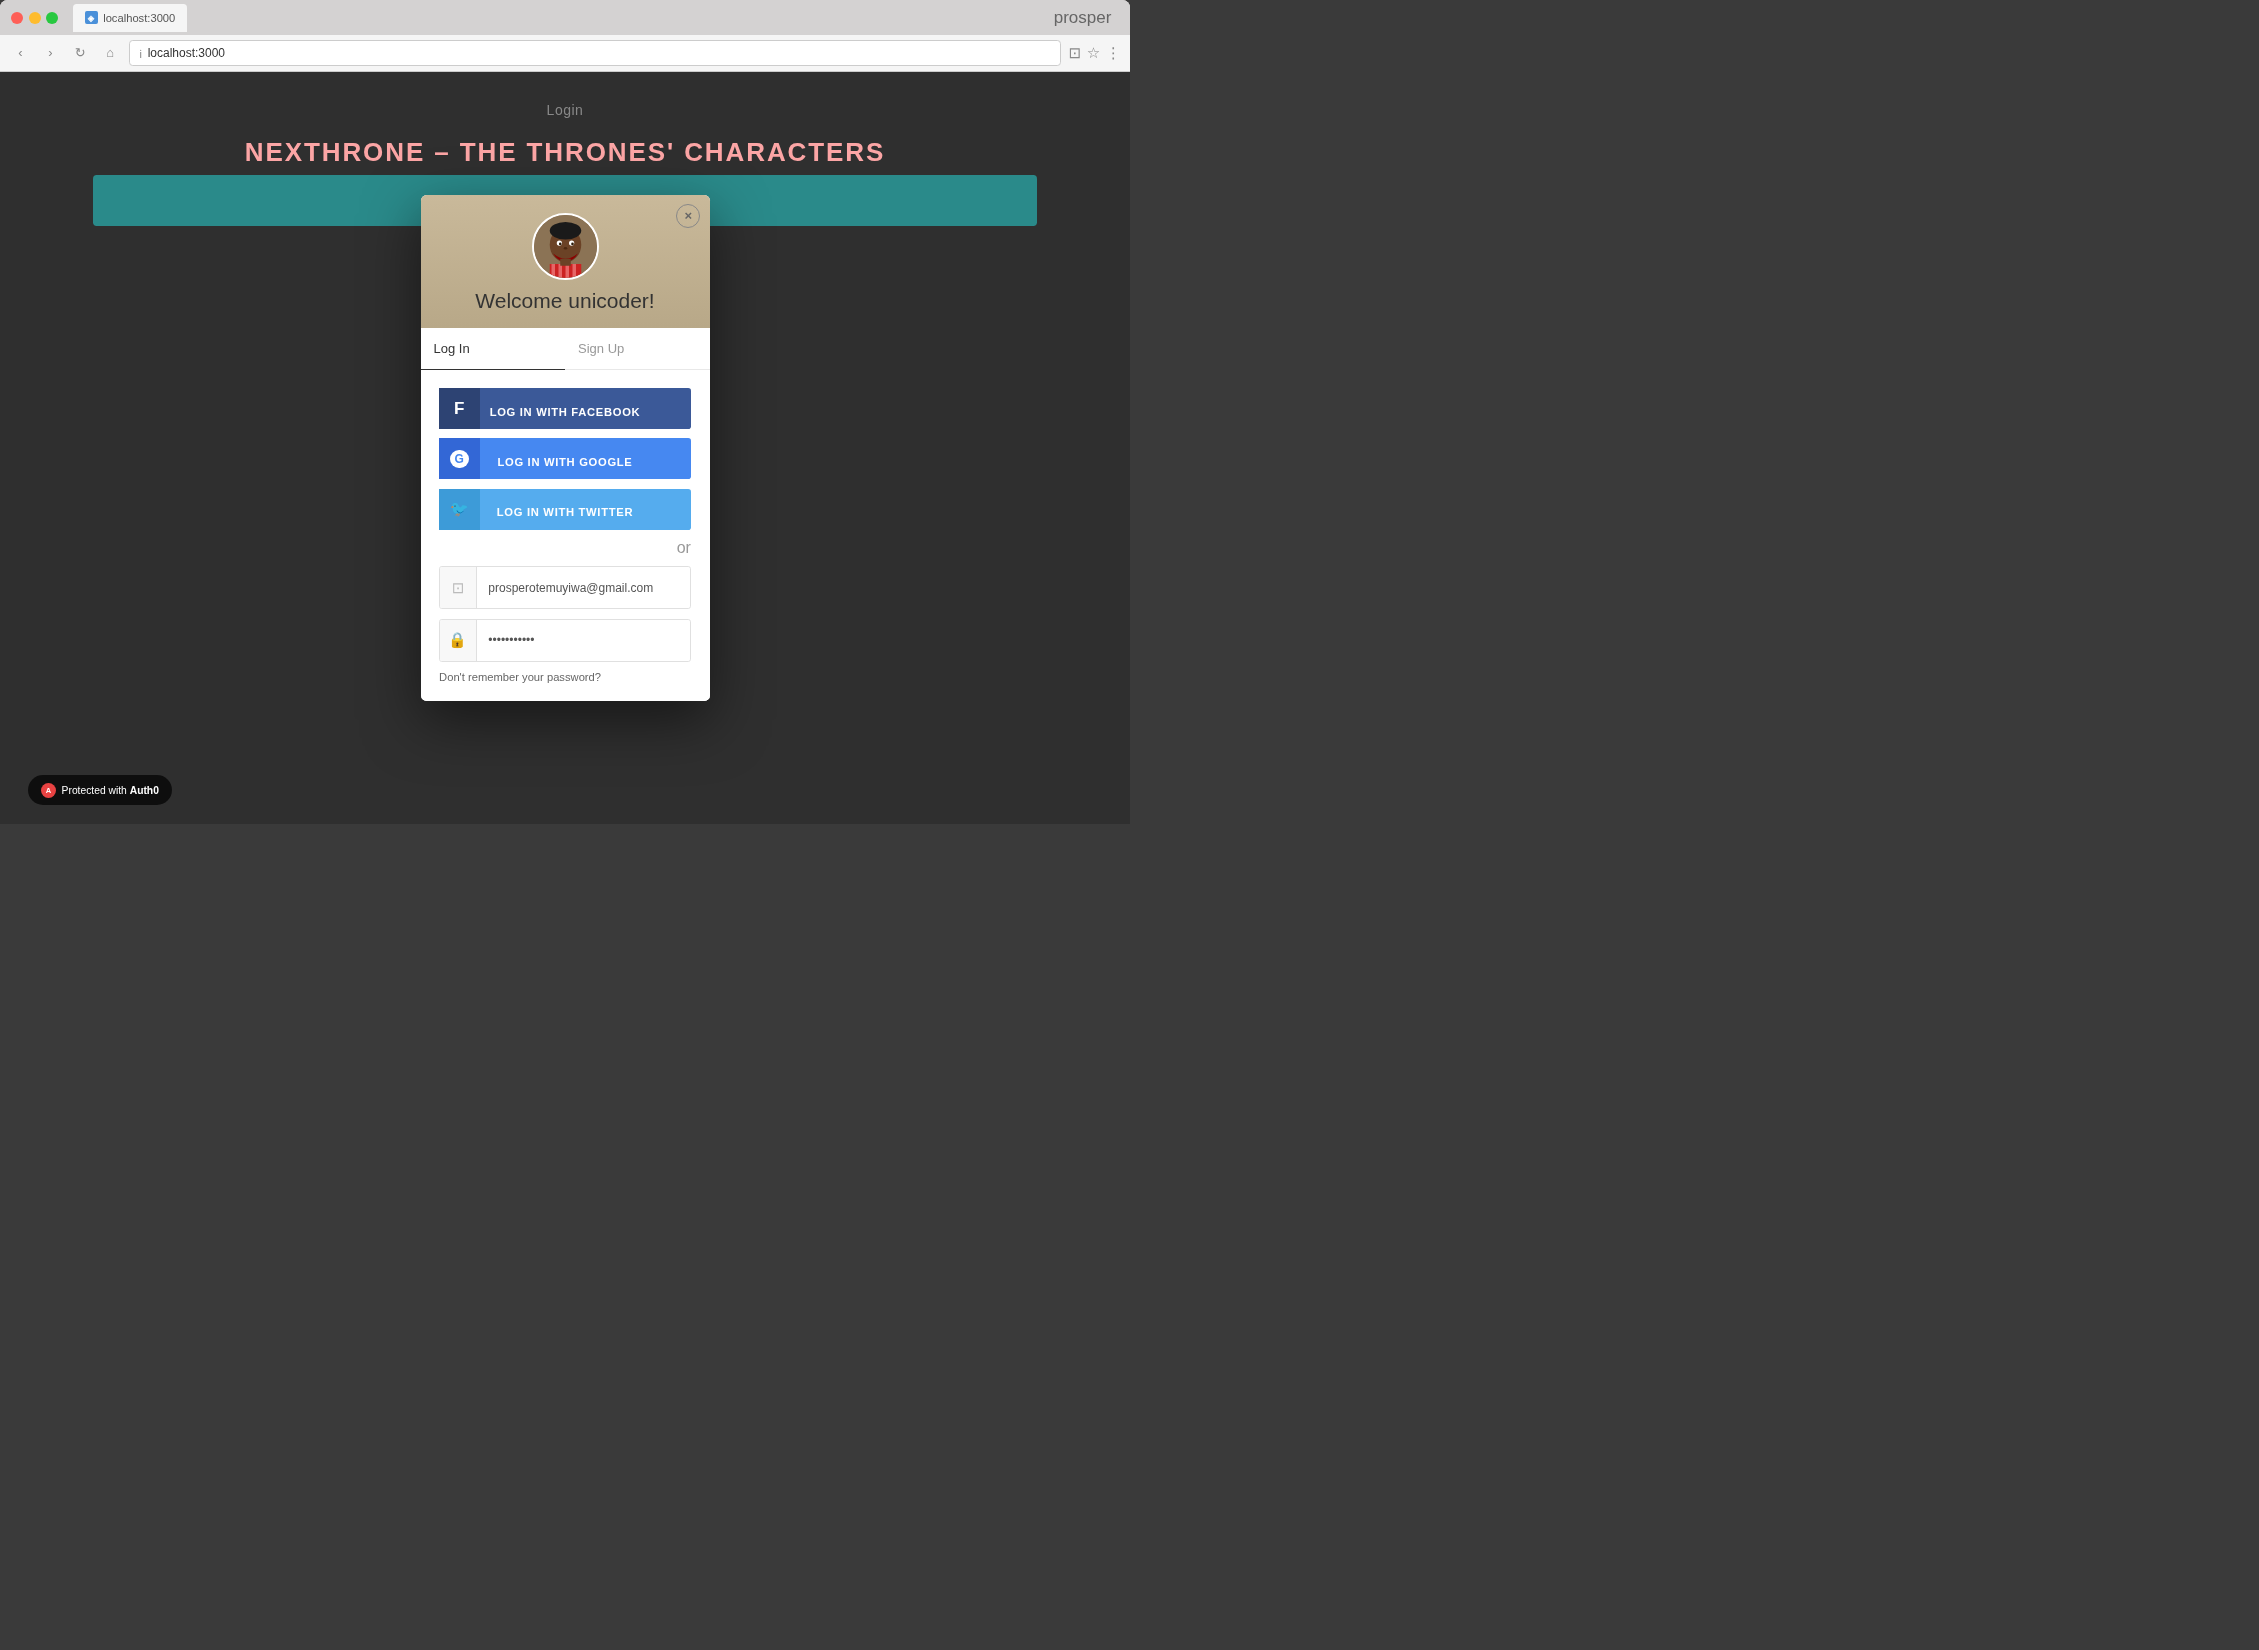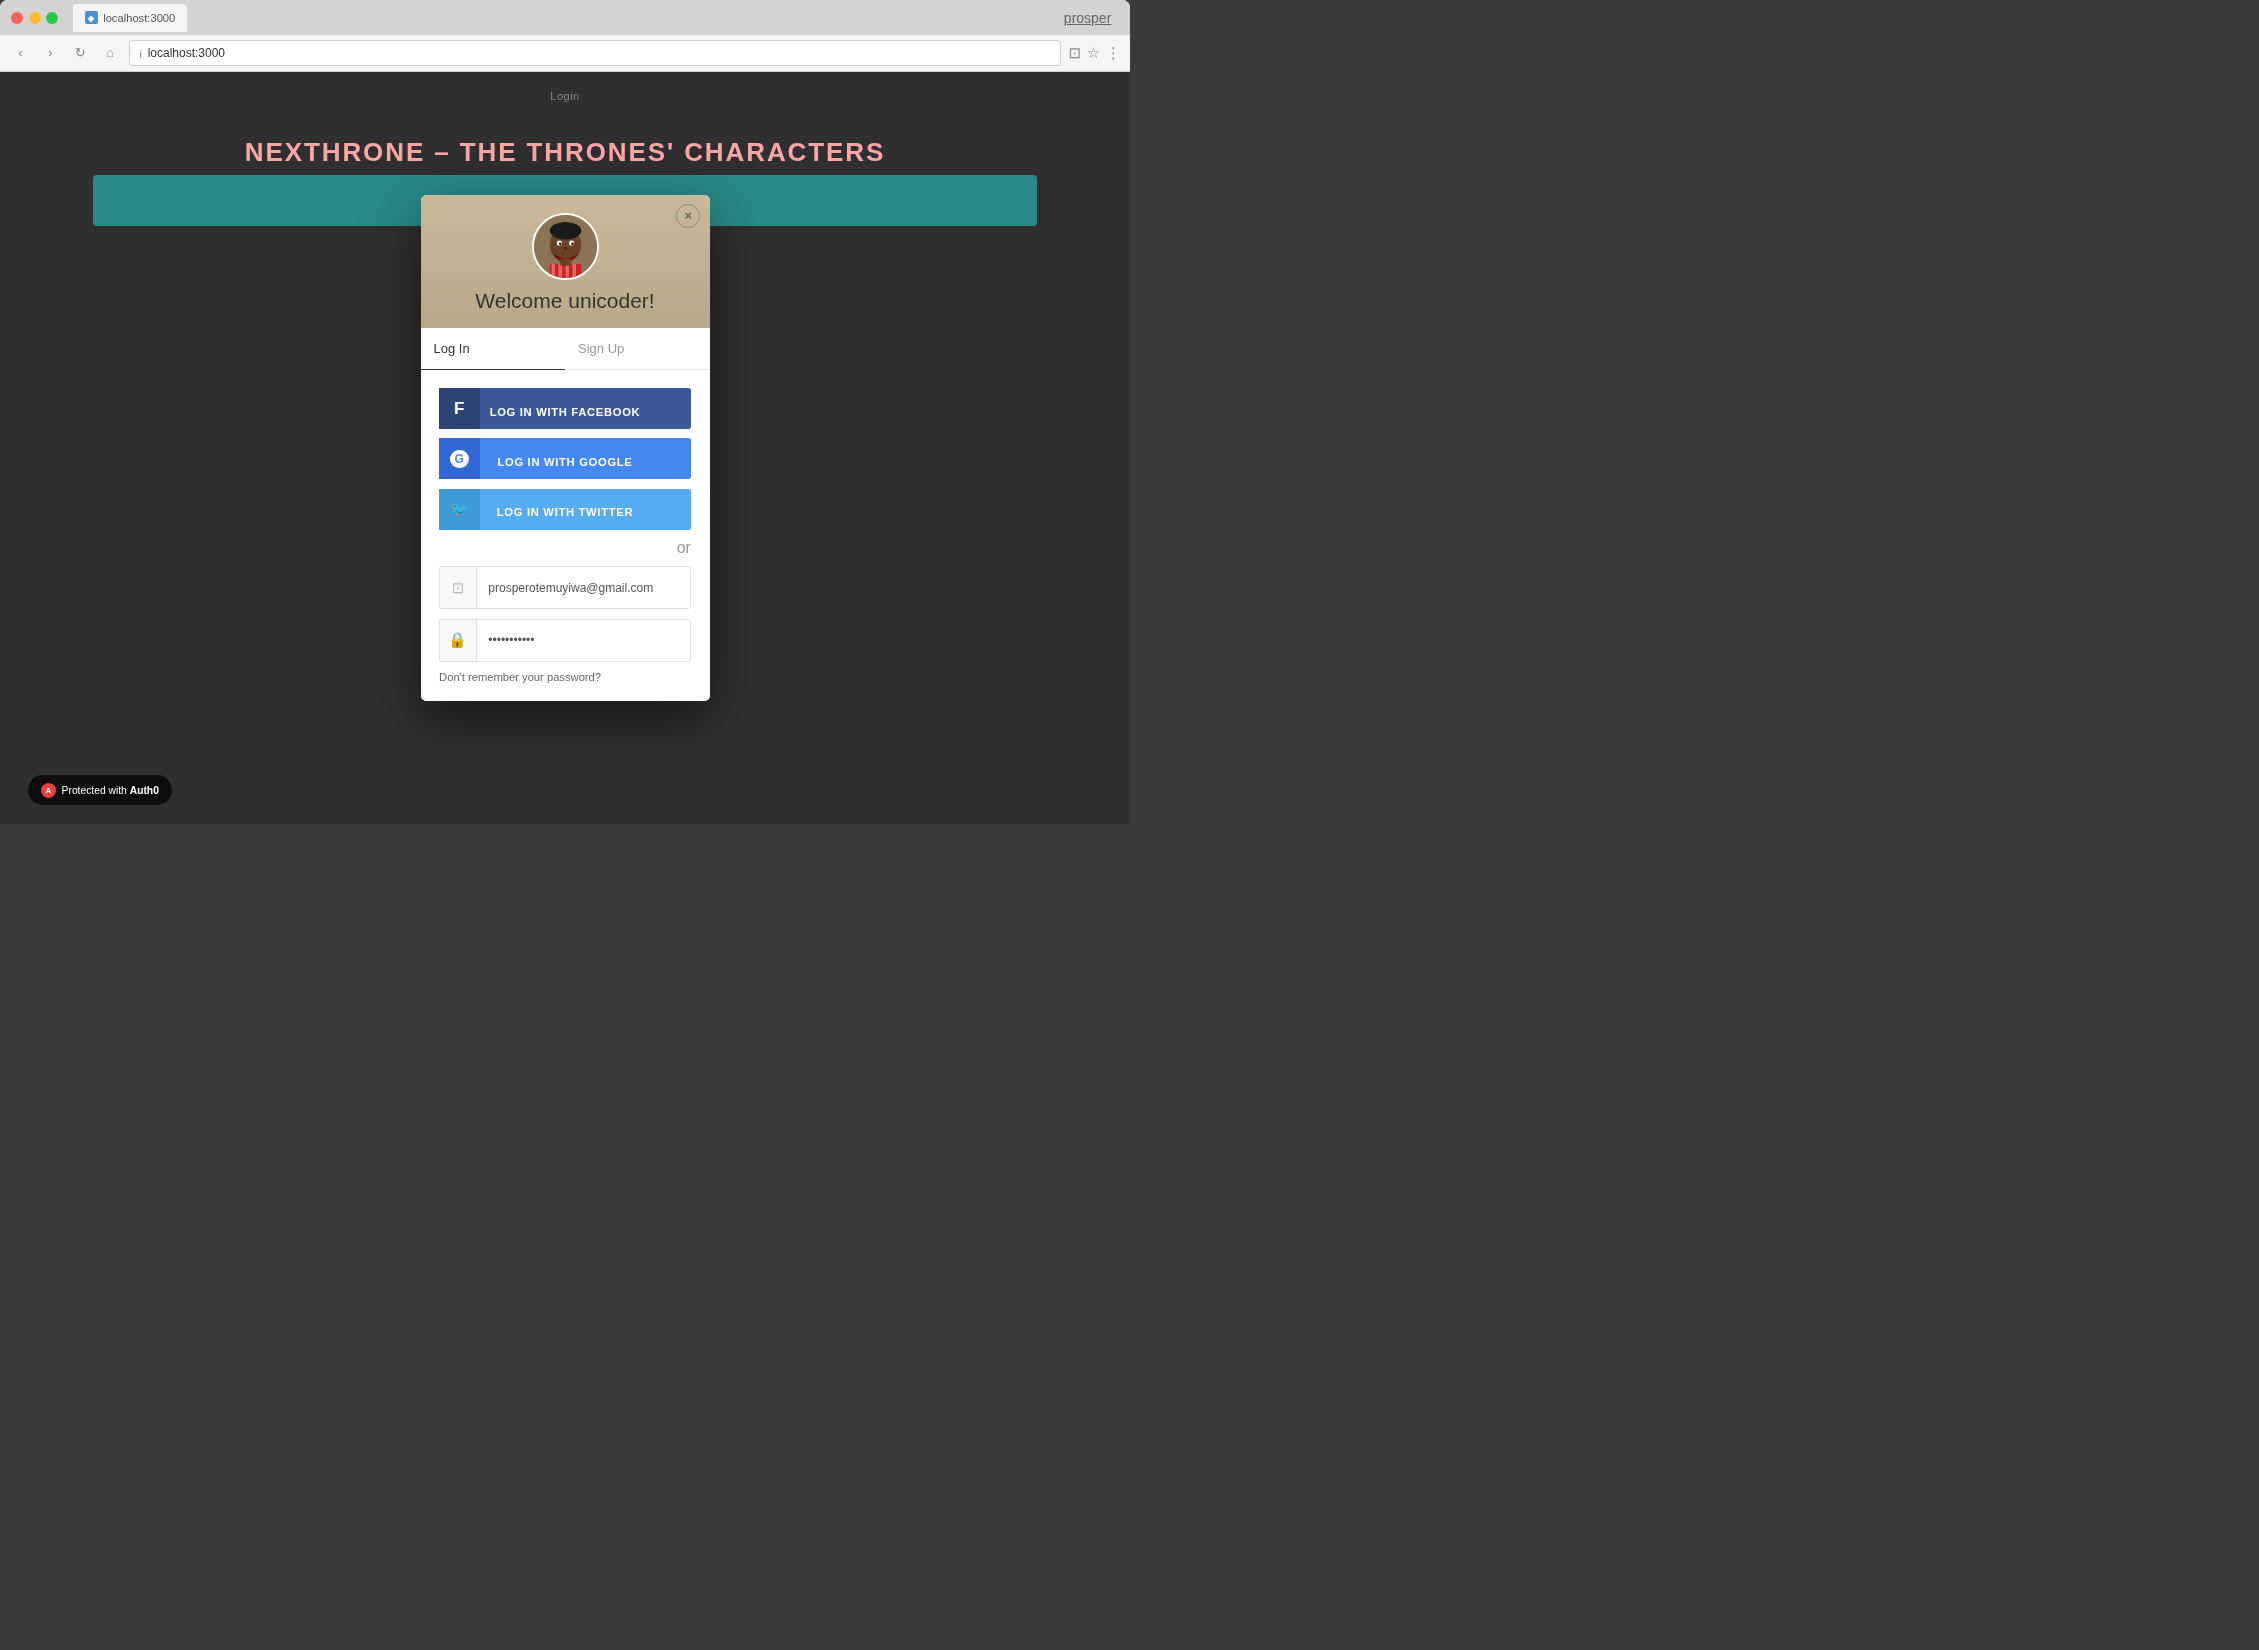--- a/index.html
+++ b/index.html
@@ -65,24 +65,23 @@
       display: flex;
       align-items: center;
       justify-content: center;
       color: white;
       font-size: 8.4px;
       font-weight: bold;
     }
 
     .user-label {
       margin-left: auto;
-      font-size: 14px;
+      font-size: 17px;
       color: #666;
       padding-right: 7.5px;
-      text-decoration: underline;
     }
 
     .address-bar-row {
       background: #f5f5f5;
       height: 37px;
       display: flex;
       align-items: center;
       padding: 0 9.3px;
       gap: 7.5px;
       border-bottom: 0.9px solid #ccc;
@@ -137,22 +136,22 @@
       height: calc(825px - 73px);
       position: relative;
       display: flex;
       flex-direction: column;
       align-items: center;
     }
 
     
     .bg-label {
       position: absolute;
-      top: 18px;
-      font-size: 11px;
+      top: 30px;
+      font-size: 14px;
       color: #888;
       letter-spacing: 0.5px;
     }
 
     .bg-title {
       position: absolute;
       top: 65px;
       font-size: 26px;
       color: #fca5a5;
       font-weight: 600;

